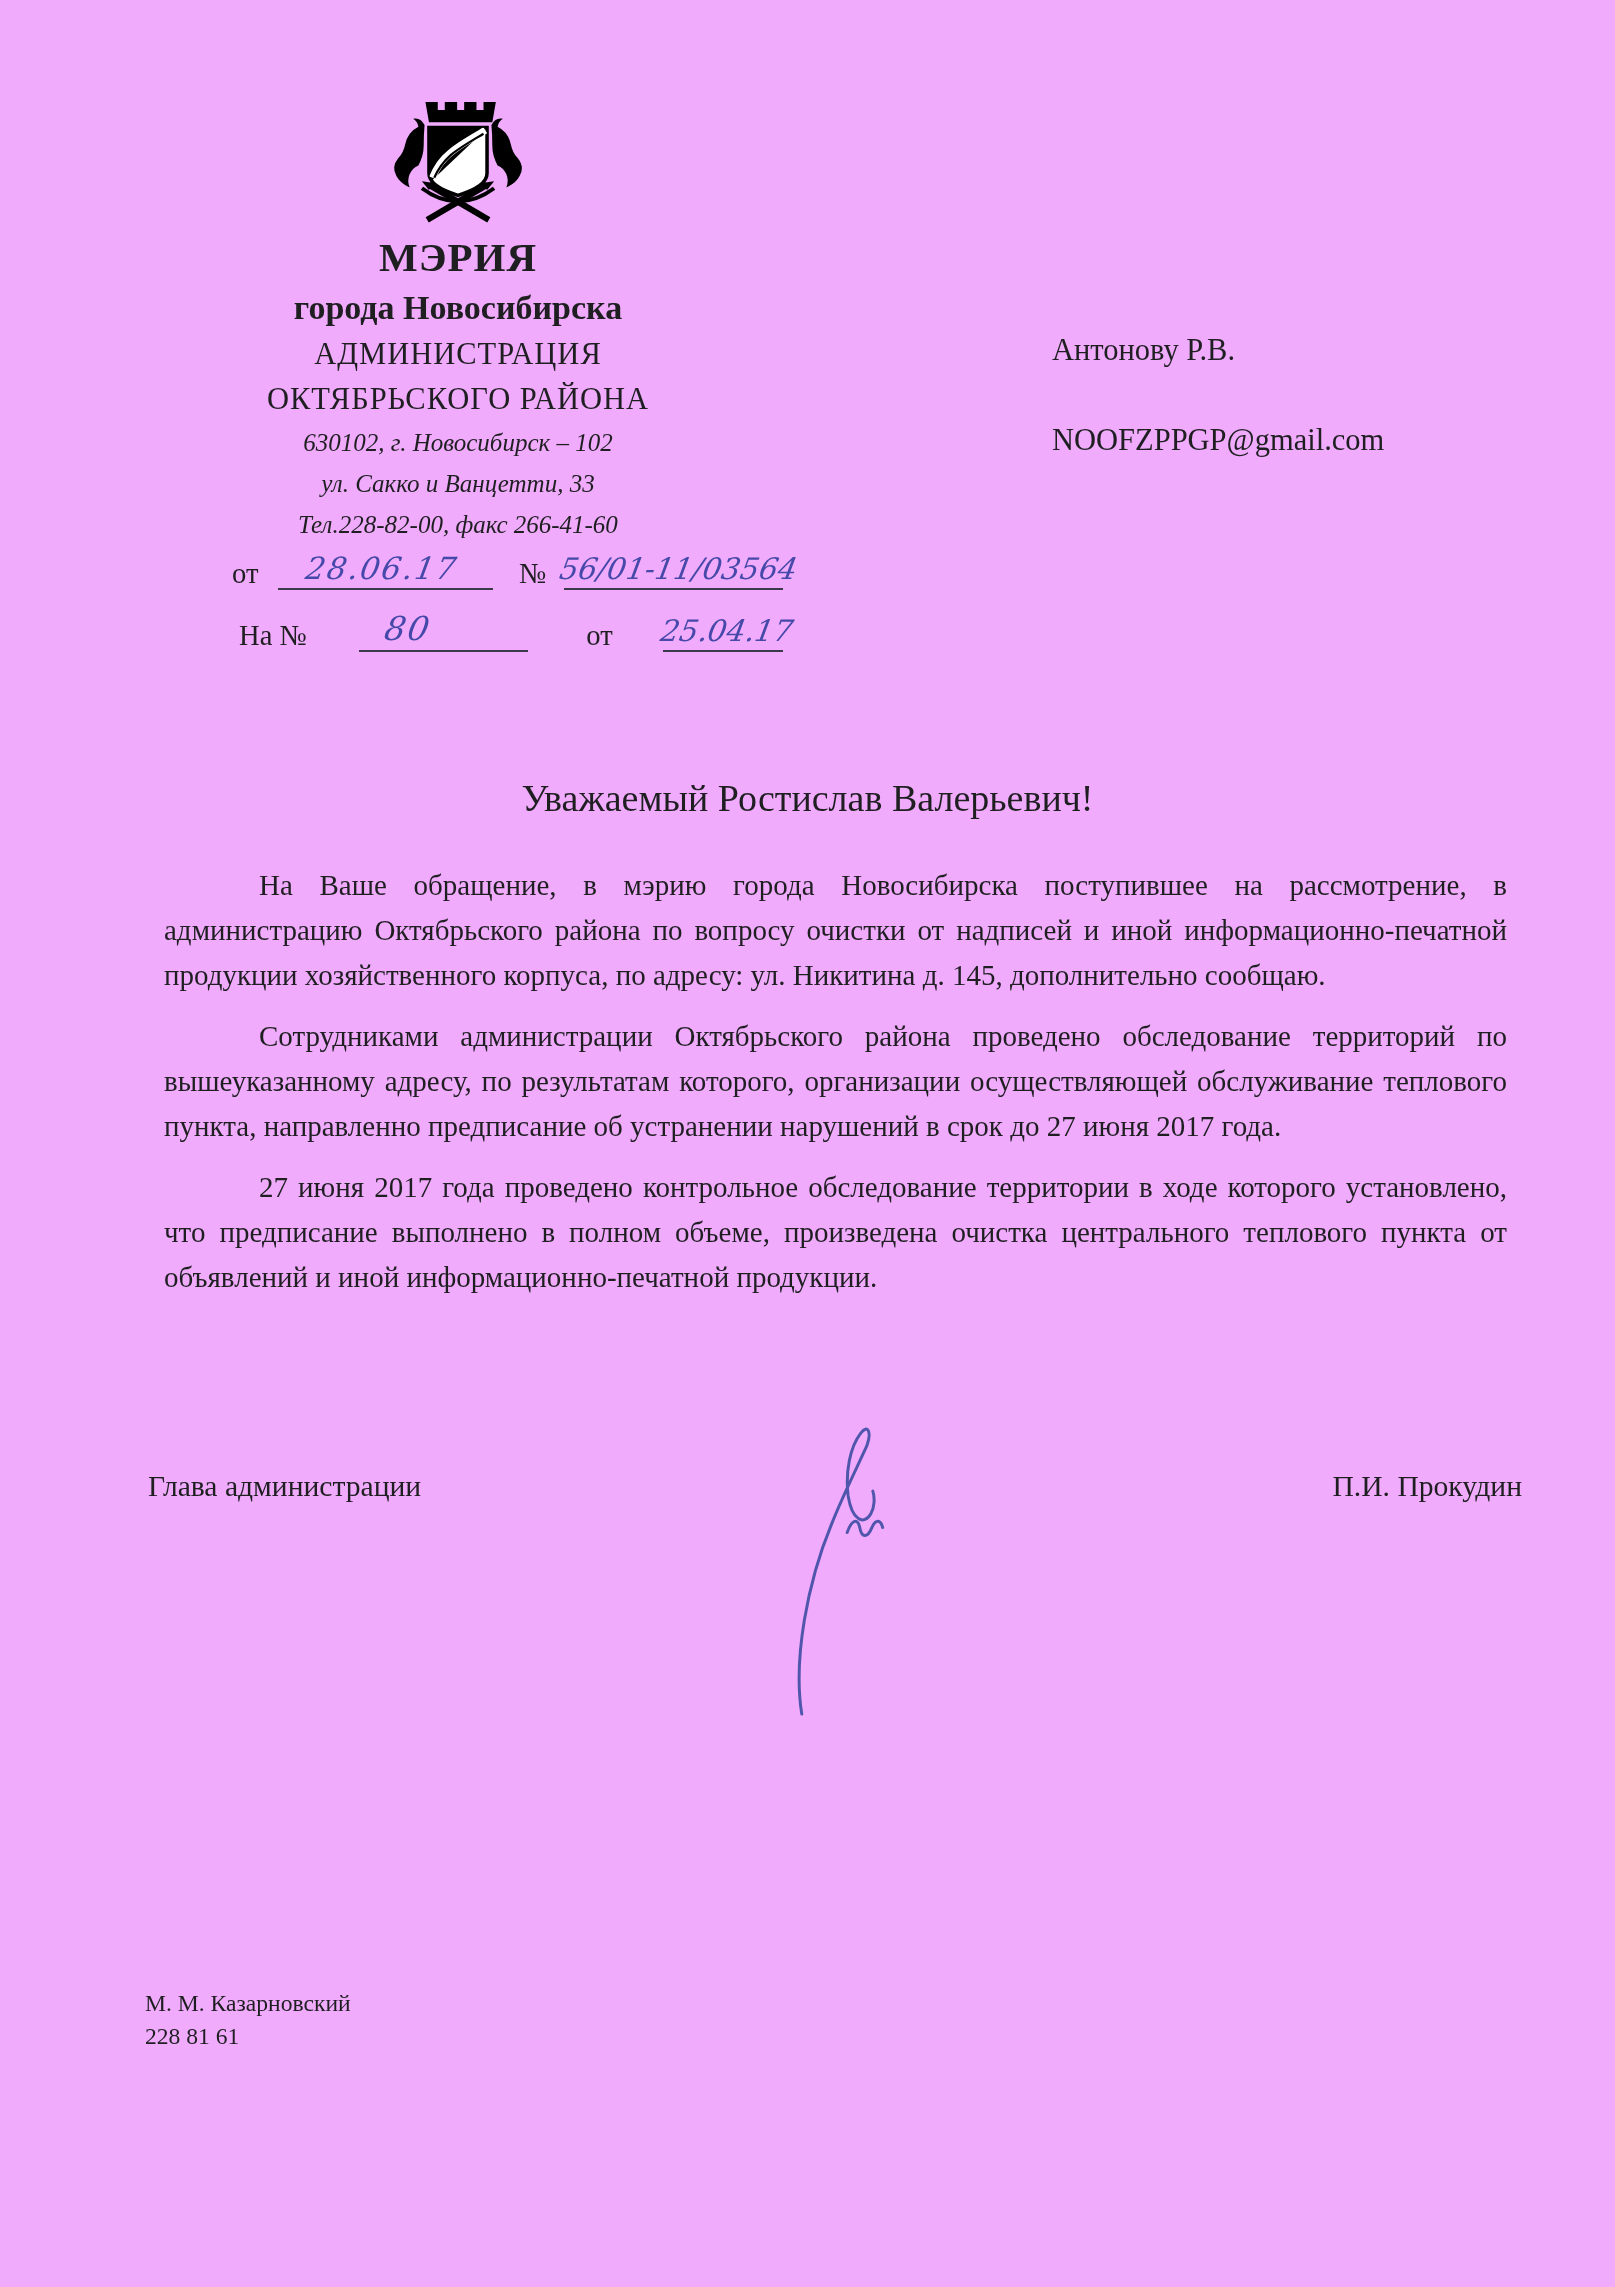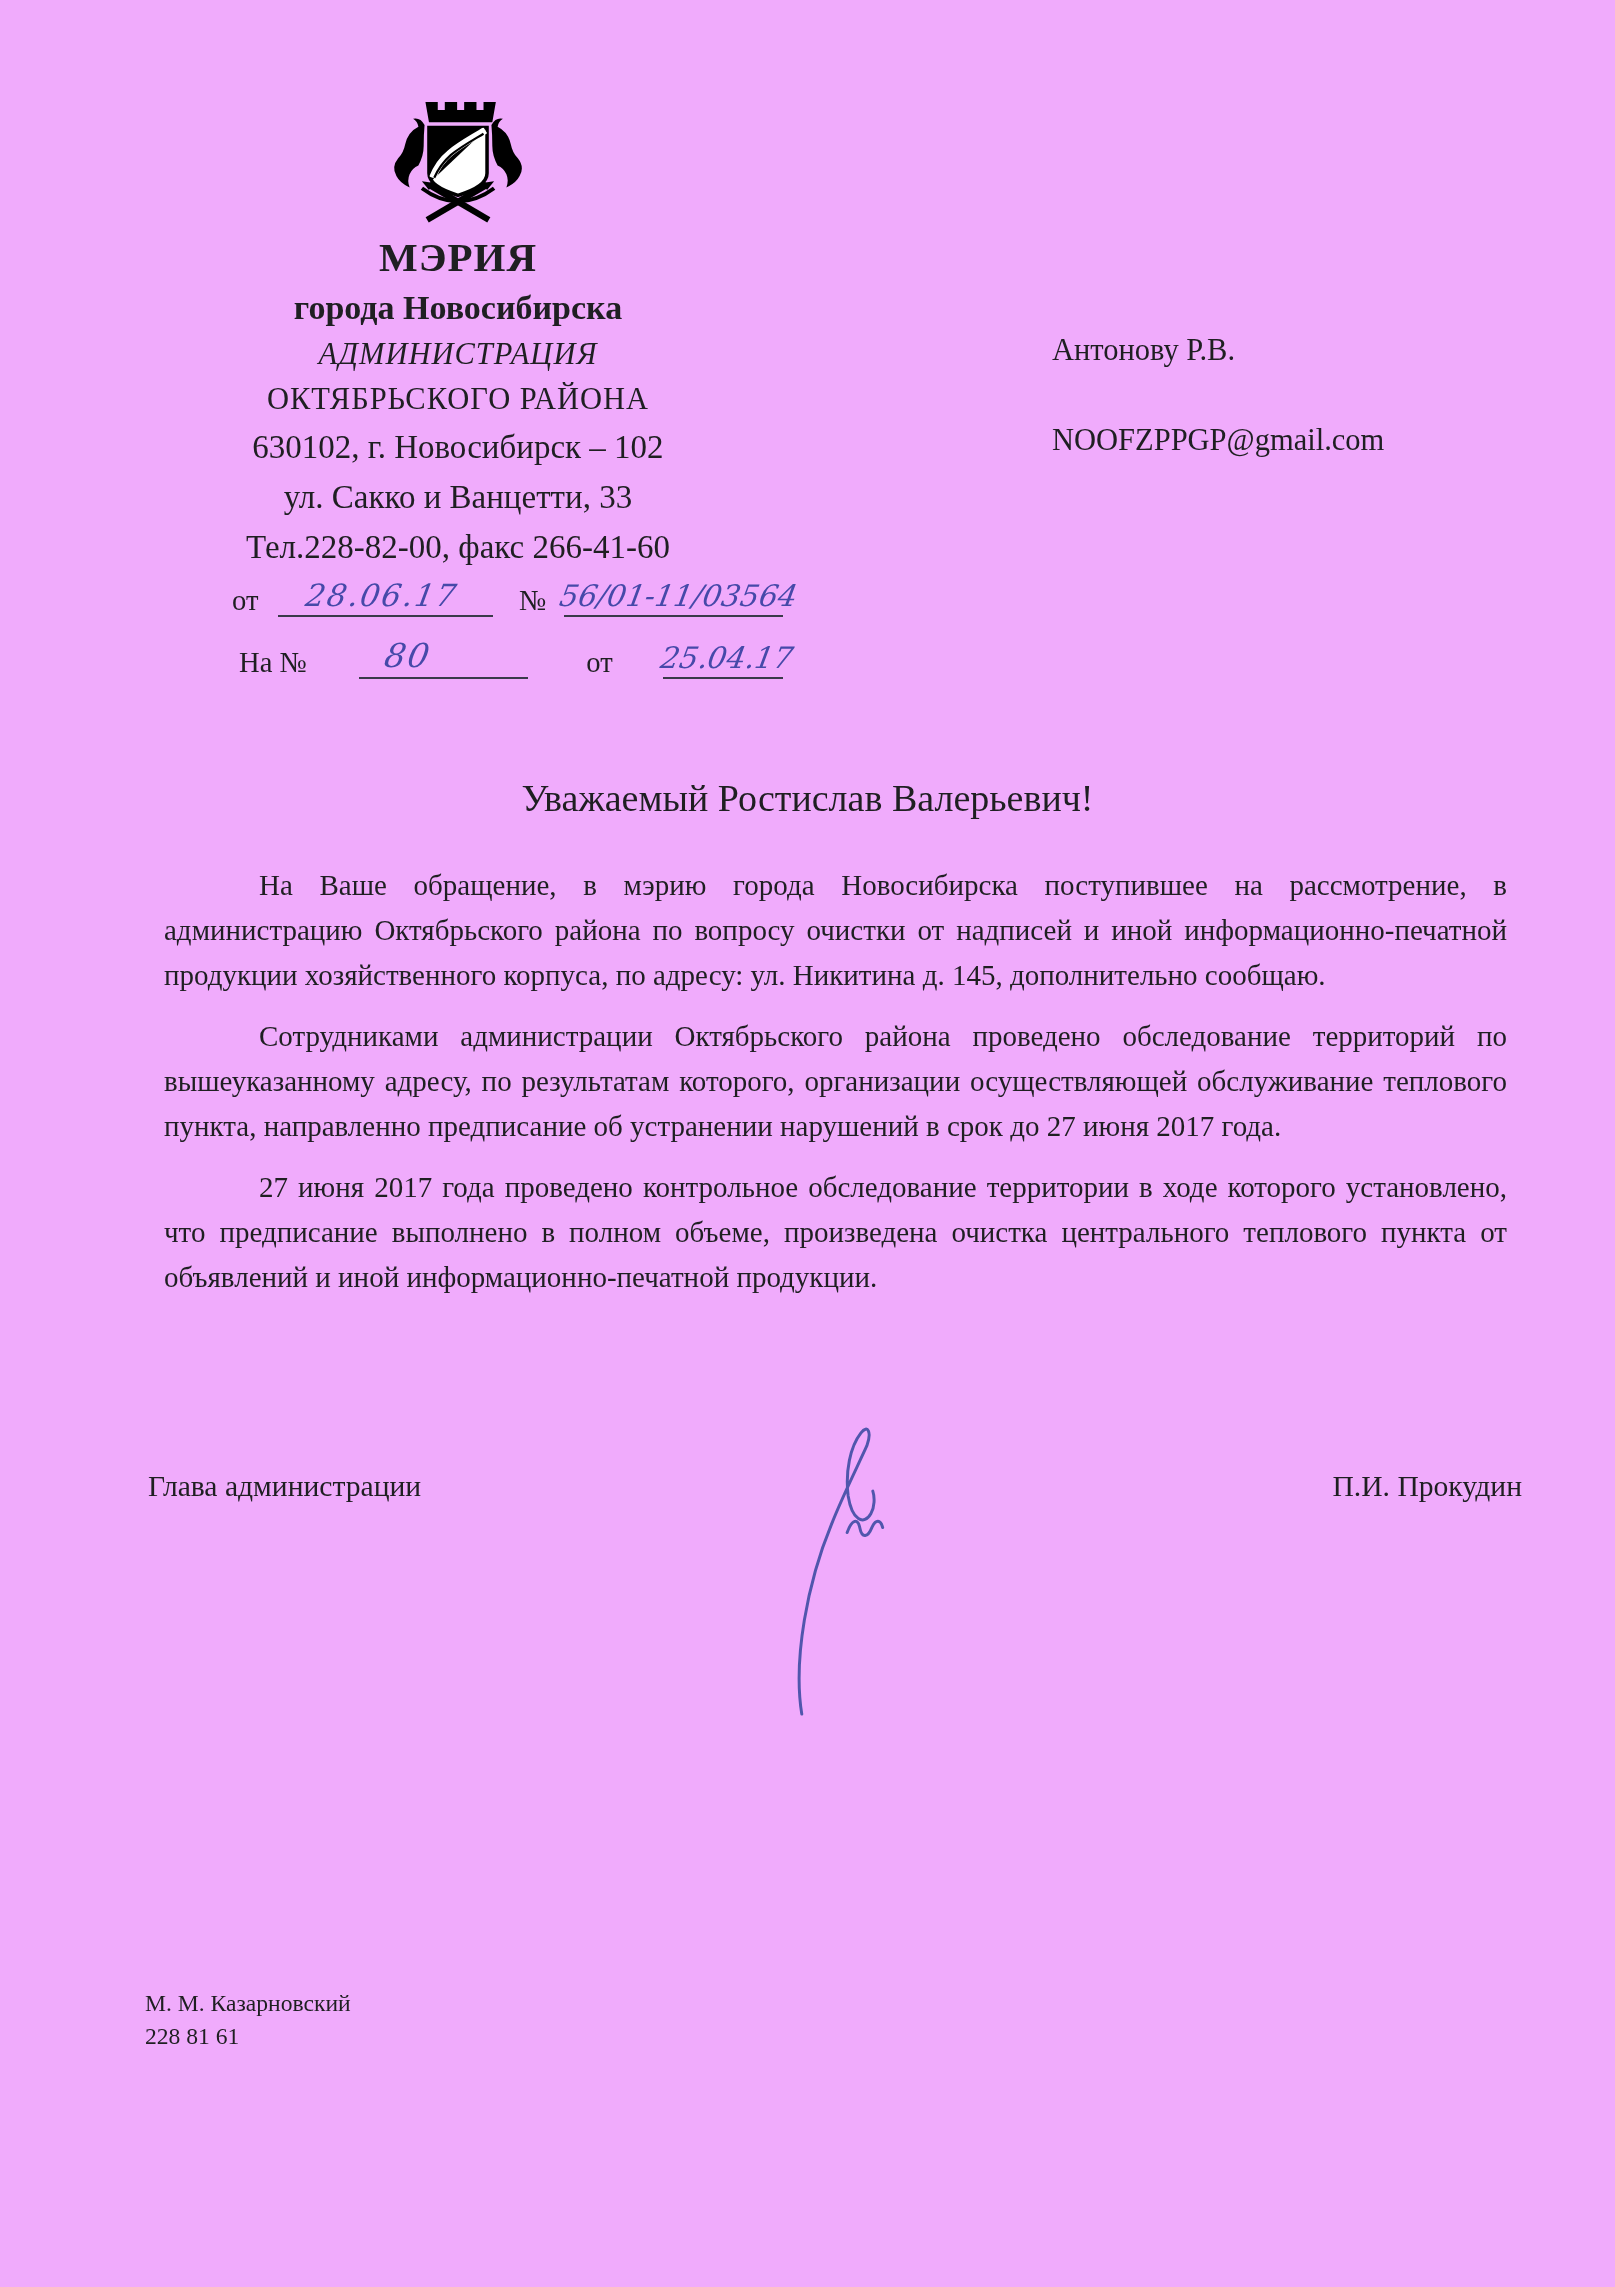--- a/index.html
+++ b/index.html
@@ -13,23 +13,23 @@
     overflow:hidden;
   }
   
   .letterhead{
     position:absolute;left:133px;top:95px;width:650px;
     text-align:center;
   }
   .emblem{display:block;margin:0 auto;}
   .org1{font-size:41px;font-weight:bold;letter-spacing:1px;margin-top:5.9px;}
   .org2{font-size:34px;font-weight:bold;margin-top:7.9px;}
-  .org3{font-size:30.5px;margin-top:9.9px;letter-spacing:1px;font-style:italic;}
+  .org3{font-size:30.5px;margin-top:9.9px;letter-spacing:1px;}
   .org4{font-size:30.5px;margin-top:10.8px;letter-spacing:1px;}
-  .addr{font-size:33px;margin-top:11.8px;}
+  .addr{font-size:25px;margin-top:11.8px;font-style:italic;}
   .addr + .addr{margin-top:12.8px;}
   
   .formrow{display:flex;align-items:flex-end;font-size:28.6px;text-align:left;justify-content:space-between;}
   .row-from{margin-top:15.8px;padding-left:99px;}
   .row-ref{margin-top:27.6px;padding-left:106px;}
   .blank{border-bottom:2px solid #3a3a4a;display:inline-block;position:relative;height:33px;}
   .blank .hw{position:absolute;bottom:2px;white-space:nowrap;}
   .hw{
     font-family:"DejaVu Serif",serif;
     font-style:italic;

